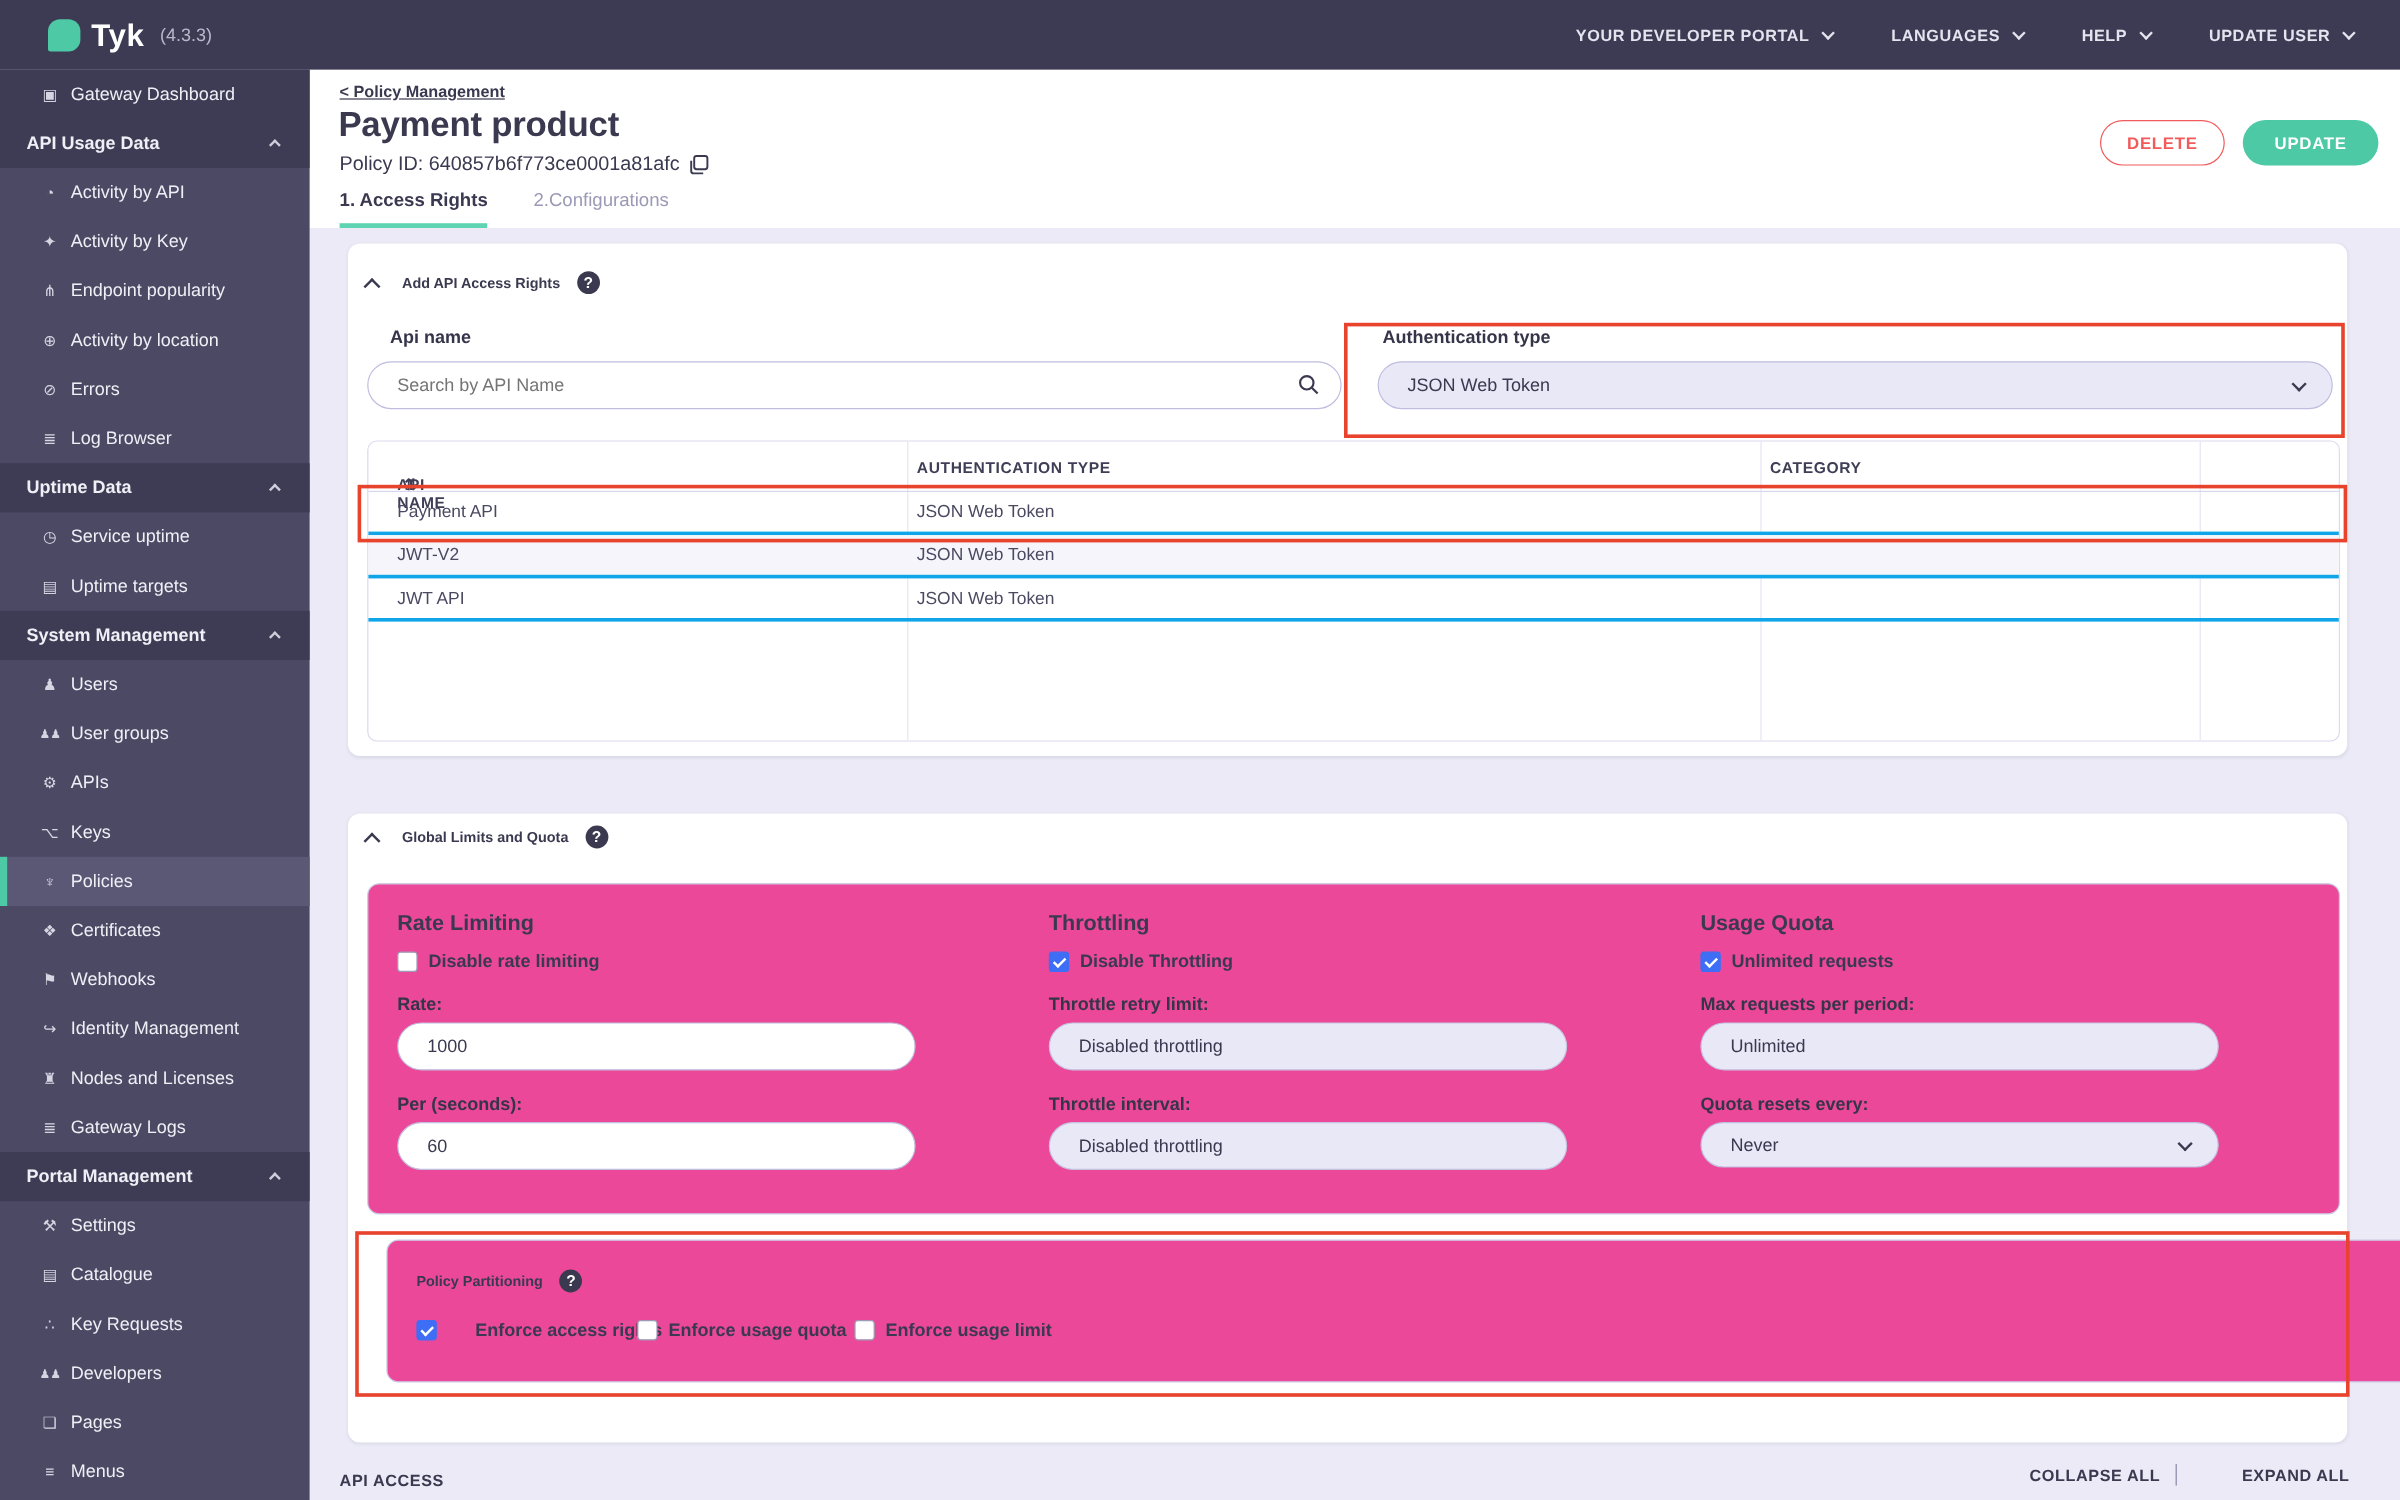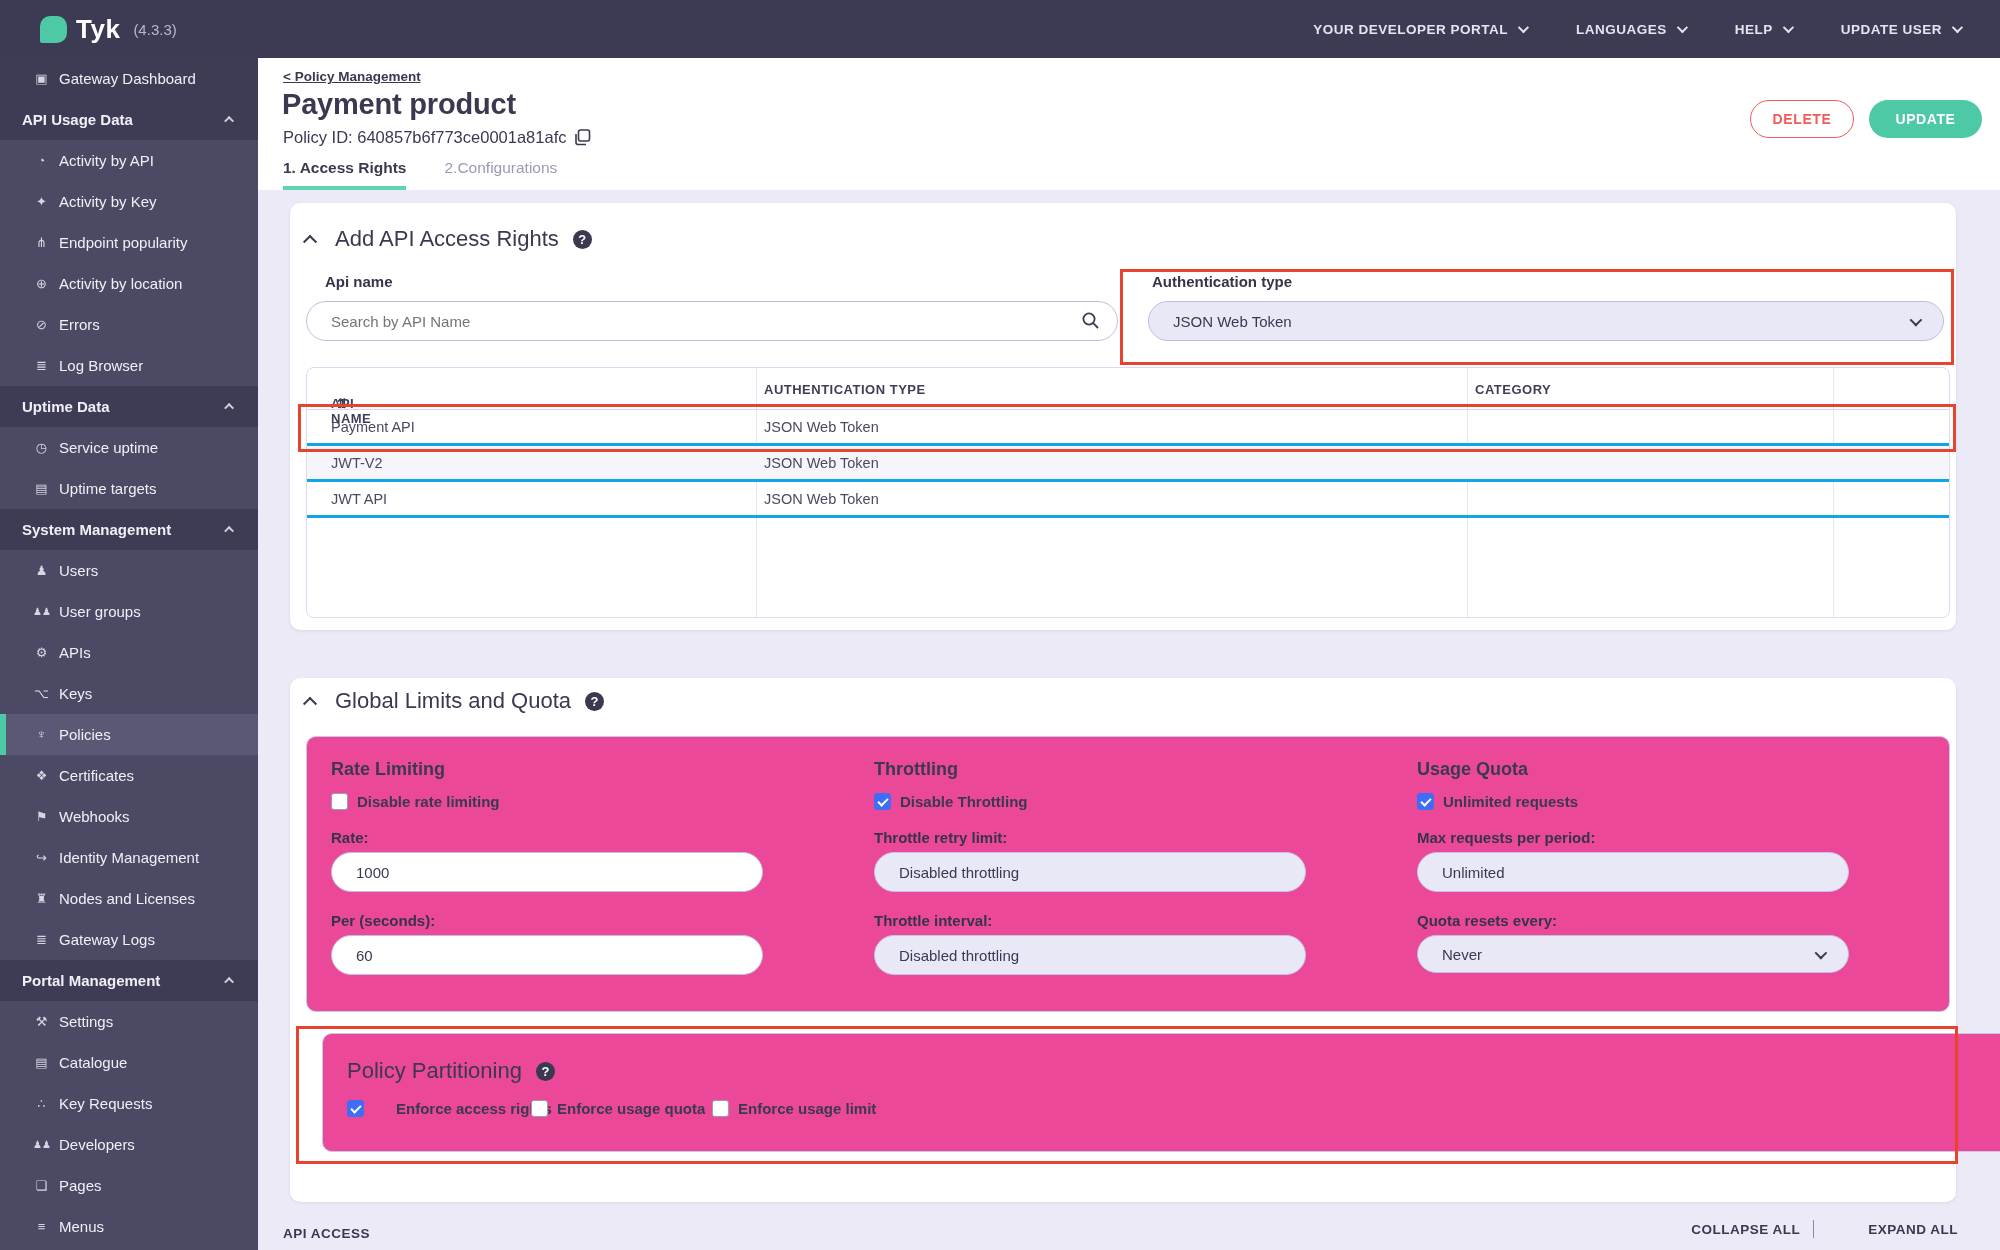--- a/index.html
+++ b/index.html
@@ -54,21 +54,21 @@
     letter-spacing:.6px; display:flex; align-items:center; justify-content:center;
     cursor:pointer; font-family:inherit; }
   .btn-delete { width:104px; background:#fff; border:1.5px solid #f15b5b; color:#f15b5b; }
   .btn-update { width:113px; background:#4dc9a5; border:none; color:#fff; }
   
   .card { position:absolute; background:#fff; border-radius:10px;
     box-shadow:0 1px 3px rgba(60,58,90,.10); }
   #card-access { left:32px; top:145px; width:1666px; height:427px; }
   #card-limits { left:32px; top:620px; width:1666px; height:524px; }
   .sec-head { position:absolute; display:flex; align-items:center; gap:14px; }
-  .sec-title { font-size:22px; font-weight:normal; }
+  .sec-title { font-size:12px; font-weight:bold; }
   .caret { display:inline-block; width:10px; height:10px;
     border-right:2.5px solid #3a3950; border-bottom:2.5px solid #3a3950;
     transform:rotate(-135deg) translate(-2px,-2px); cursor:pointer; }
   .help { width:19px; height:19px; border-radius:50%; background:#3a3950; color:#fff;
     font-size:13px; font-weight:bold; display:inline-flex; align-items:center;
     justify-content:center; flex:none; }
   .f-label { position:absolute; font-size:15px; font-weight:bold; color:#363449; }
   .pill-input { position:absolute; height:40px; border-radius:20px;
     border:1.5px solid #bfbde0; background:#fff; font-size:15px; color:#3a3950;
     padding:0 46px 0 24px; font-family:inherit; outline:none; width:100%; }

